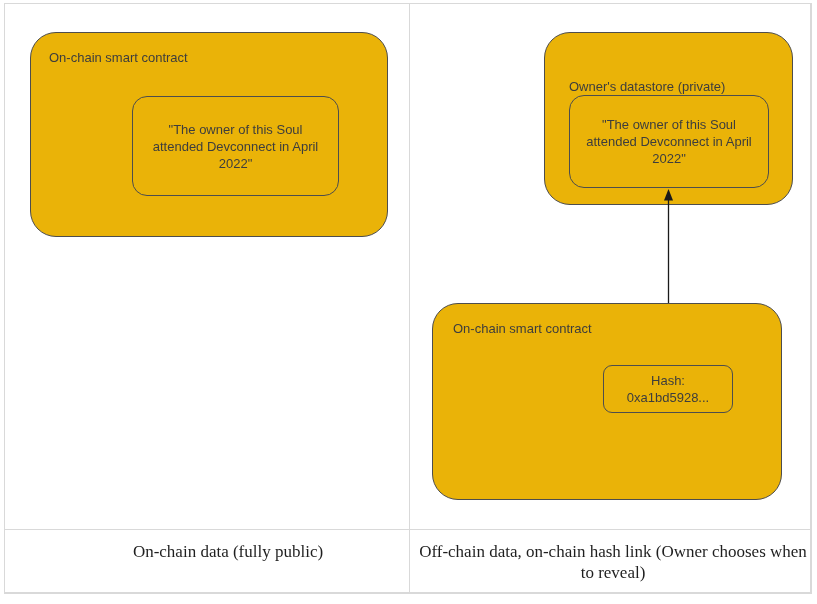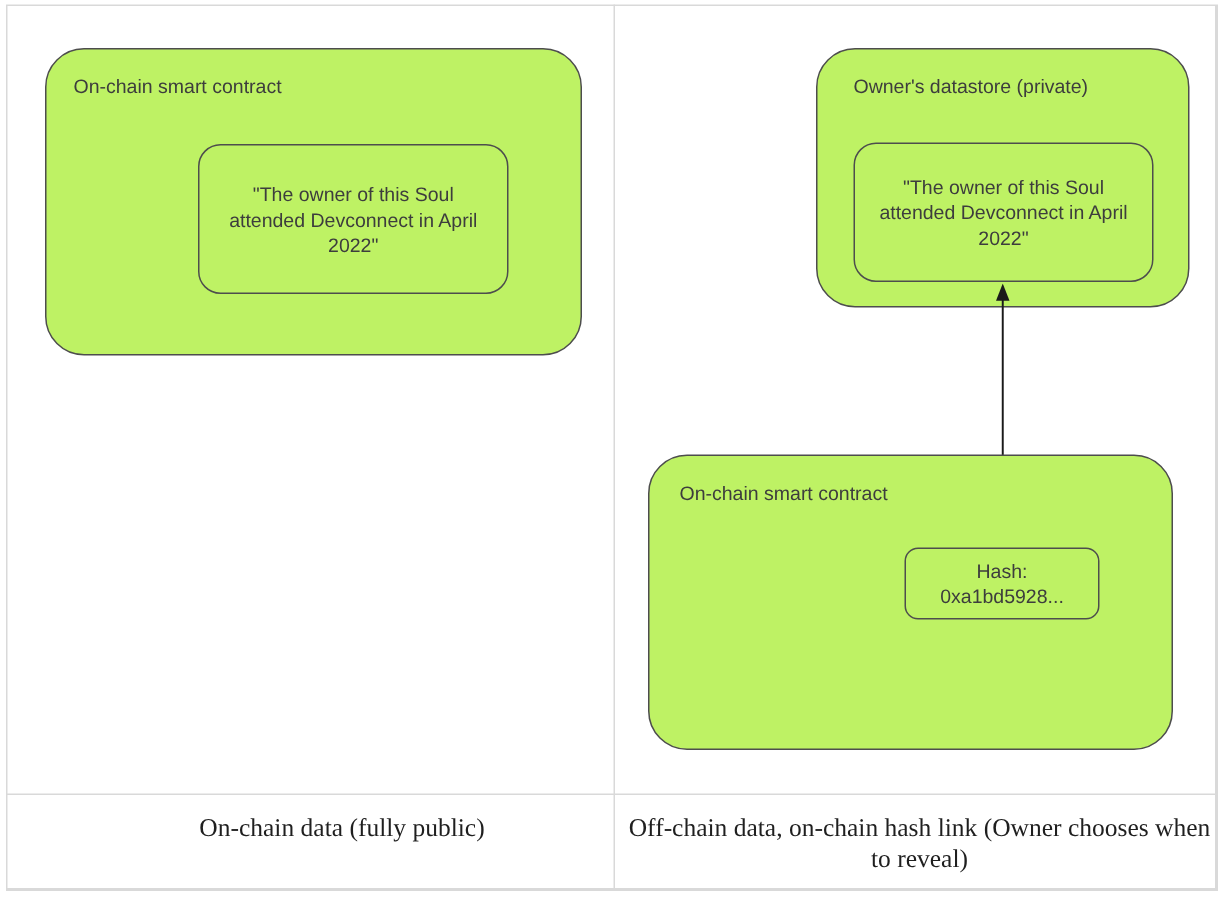--- a/index.html
+++ b/index.html
@@ -31,21 +31,21 @@
   .hdiv {
     position: absolute;
     left: 4px; top: 529px;
     width: 807px; height: 1px;
     background: #d9d9d9;
   }
   
   .shape {
     position: absolute;
     border: 1px solid #4d4d4d;
-    background: #bef264;
+    background: #eab308;
     color: #3d3d3d;
     font-size: 13px;
   }
   .outer-lg { border-radius: 26px; }
   .inner-md { border-radius: 15px; }
   .shape-label {
     position: absolute;
     top: 17px;
     white-space: nowrap;
     font-size: 13px;
@@ -108,21 +108,21 @@
   <div class="shape outer-lg box-left-outer">
     <span class="shape-label" style="left:18px;">On-chain smart contract</span>
   </div>
   <div class="shape inner-md center-text box-left-inner">
     <span>"The owner of this Soul
 attended Devconnect in April
 2022"</span>
   </div>
 
   <div class="shape outer-lg box-datastore">
-    <span class="shape-label" style="left:24px;">Owner's datastore (private)</span>
+    <span class="shape-label" style="left:24px;margin-top:29px;">Owner's datastore (private)</span>
   </div>
   <div class="shape inner-md center-text box-right-inner">
     <span>"The owner of this Soul
 attended Devconnect in April
 2022"</span>
   </div>
 
   <svg class="arrow-svg" viewBox="0 0 19 177">
     <line x1="9.5" y1="8" x2="9.5" y2="169" stroke="#1a1a1a" stroke-width="1.3"></line>
     <polygon points="9.5,0 5,11.5 14,11.5" fill="#1a1a1a"></polygon>

